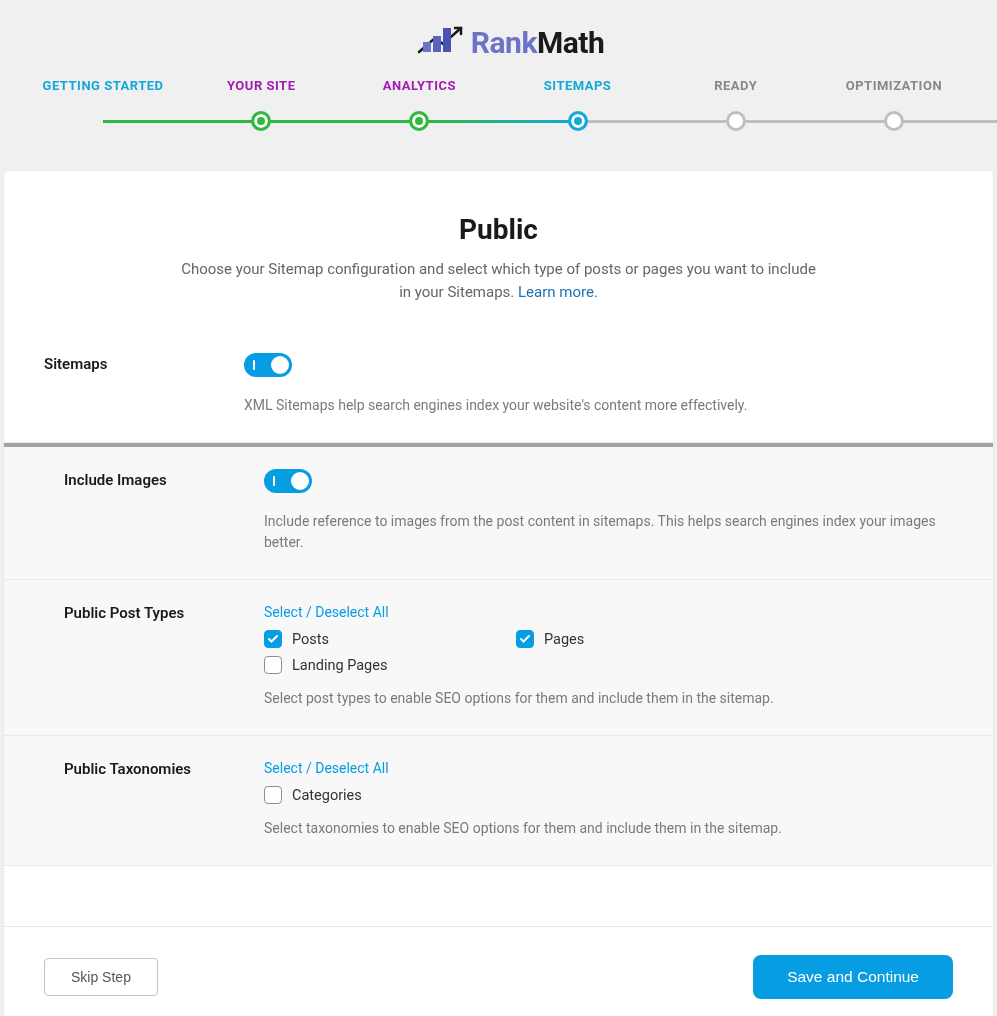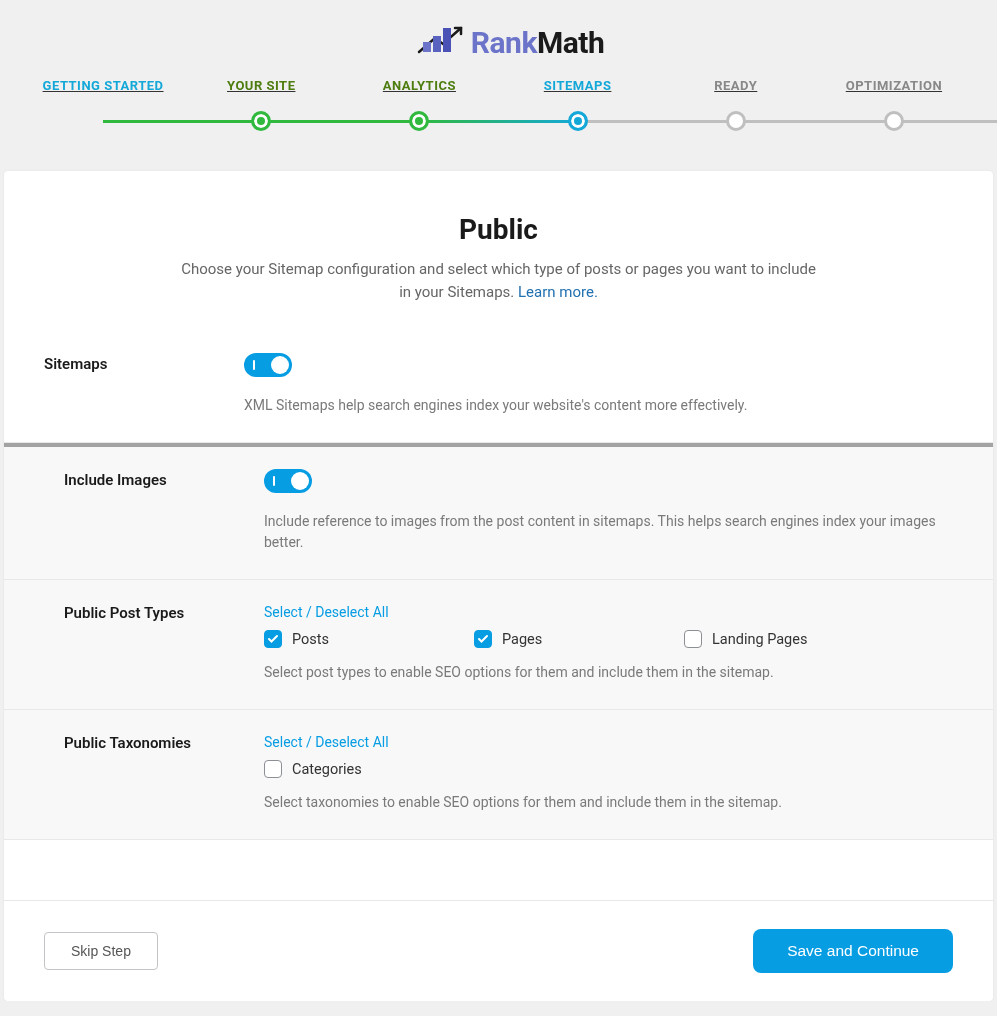--- a/index.html
+++ b/index.html
@@ -26,39 +26,38 @@
       font-weight: 700;
       letter-spacing: -0.5px;
     }
     .logo-rank { color: #6c74c9; }
     .logo-math { color: #1a1a1a; }
 
     
     .stepper {
       position: relative;
       display: flex;
-      justify-content: center;
+      justify-content: flex-end;
       padding: 0 24px 40px;
-      text-decoration: underline;
     }
     .step {
       flex: 1;
       text-align: center;
       position: relative;
     }
     .step-label {
       font-size: 13px;
       font-weight: 700;
       letter-spacing: 0.5px;
       color: #888;
       margin-bottom: 18px;
       white-space: nowrap;
     }
     .step.done .step-label,
-    .step.done-start .step-label { color: #4d7c0f; }
+    .step.done-start .step-label { color: #a21caf; }
     .step.done-start .step-label { color: #14a8d8; }
     .step.current .step-label { color: #14a8d8; }
     .track {
       position: relative;
       height: 20px;
     }
     .line {
       position: absolute;
       top: 9px;
       height: 3px;
@@ -193,21 +192,21 @@
       cursor: pointer;
       display: inline-block;
       margin-bottom: 10px;
     }
     .check-grid {
       display: flex;
       flex-wrap: wrap;
       gap: 8px 0;
     }
     .check-item {
-      width: 210px;
+      width: 252px;
       display: flex;
       align-items: center;
       gap: 10px;
       font-size: 14.5px;
       color: #333;
     }
     .chk {
       width: 18px;
       height: 18px;
       border: 1.5px solid #8c8f94;

